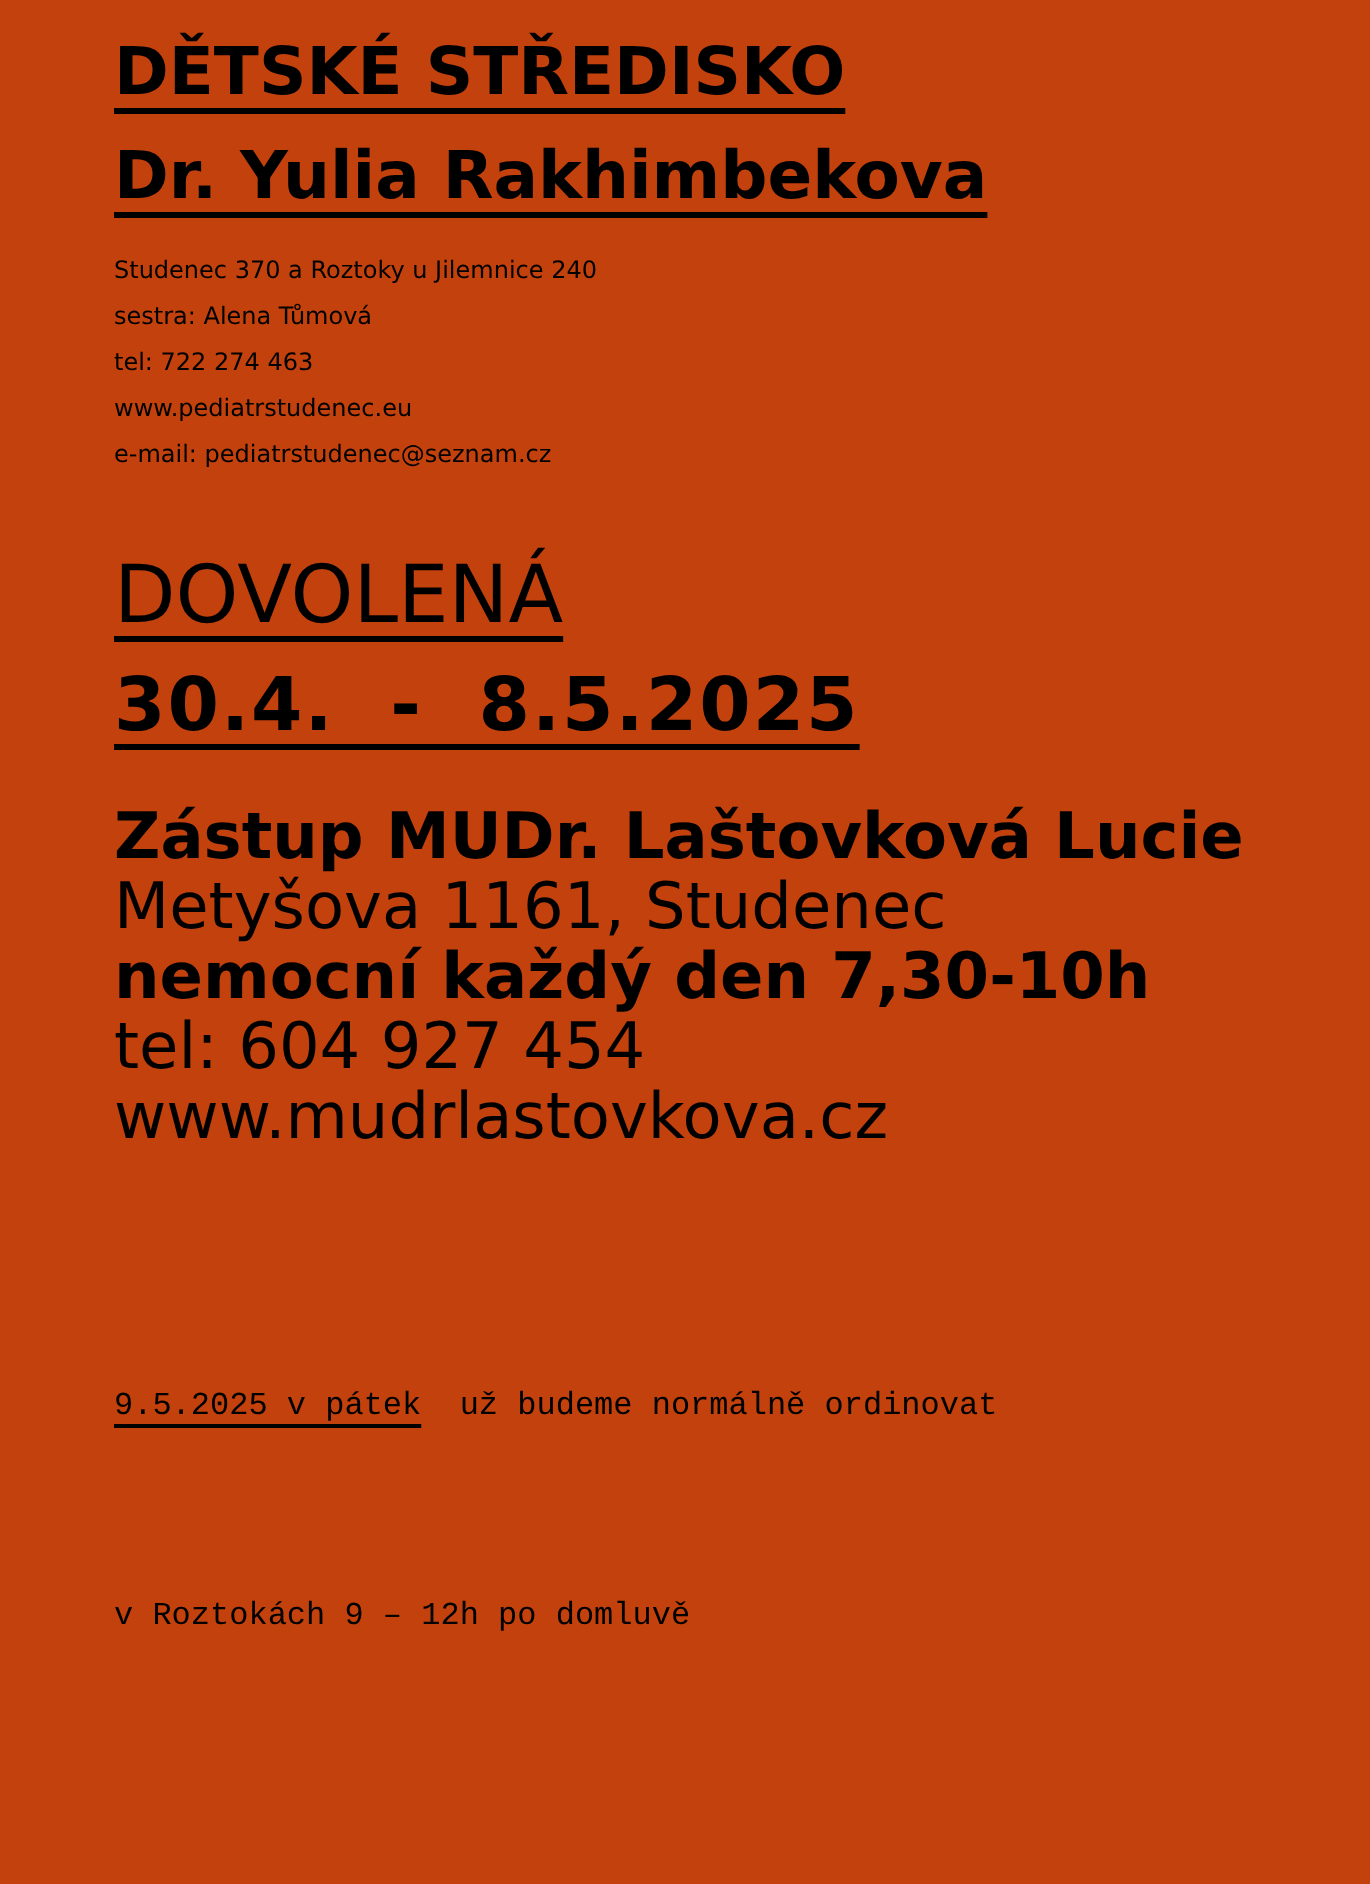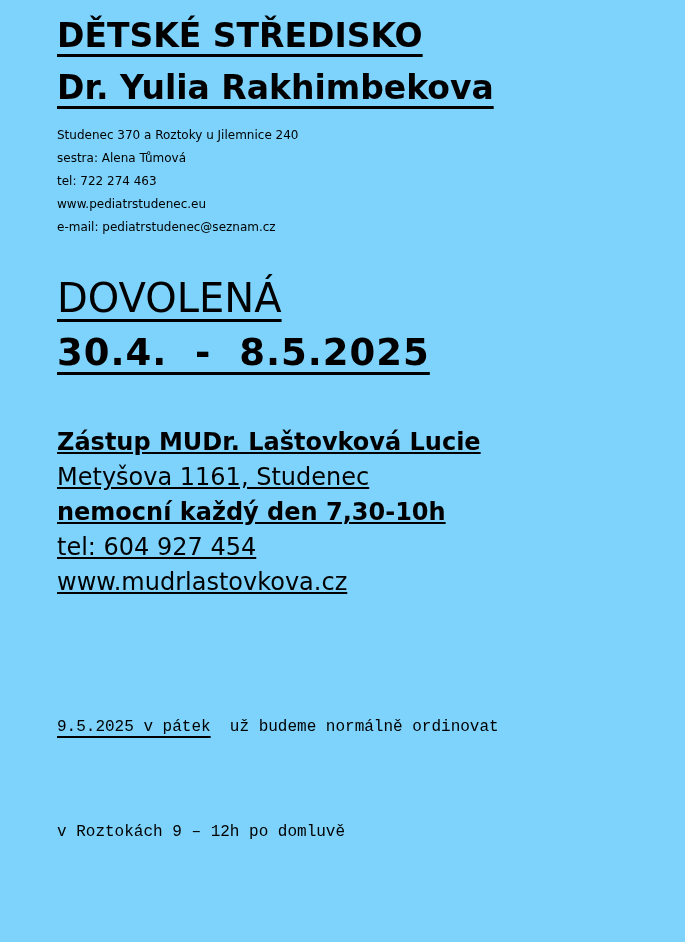--- a/index.html
+++ b/index.html
@@ -1,21 +1,21 @@
 <!DOCTYPE html>
 <html lang="cs"><head>
 <meta charset="utf-8">
 <style>
   * { margin: 0; padding: 0; box-sizing: border-box; }
   html, body { background: #ffffff; }
   .page {
     position: relative;
     width: 685px;
     height: 942px;
-    background: #7dd3fc;
+    background: #c2410c;
     color: #000000;
     font-family: "DejaVu Sans", "Liberation Sans", sans-serif;
     overflow: hidden;
     padding: 10px 0 0 57px;
   }
   .content { width: 628px; }
 
   
   .clinic-title {
     font-size: 33px;
@@ -56,24 +56,23 @@
   }
   .vacation-dates .u {
     text-decoration: underline;
     text-decoration-thickness: 3px;
     text-underline-offset: 7px;
     white-space: pre;
   }
 
   
   .substitute {
-    margin-top: 44px;
-    font-size: 24px;
+    margin-top: 20px;
+    font-size: 32px;
     line-height: 35px;
-    text-decoration: underline;
   }
   .bold { font-weight: bold; }
 
   
   .resume {
     margin-top: 40px;
     font-size: 16px;
     line-height: 35px;
     white-space: pre-wrap;
     font-family: Liberation Mono, monospace;

